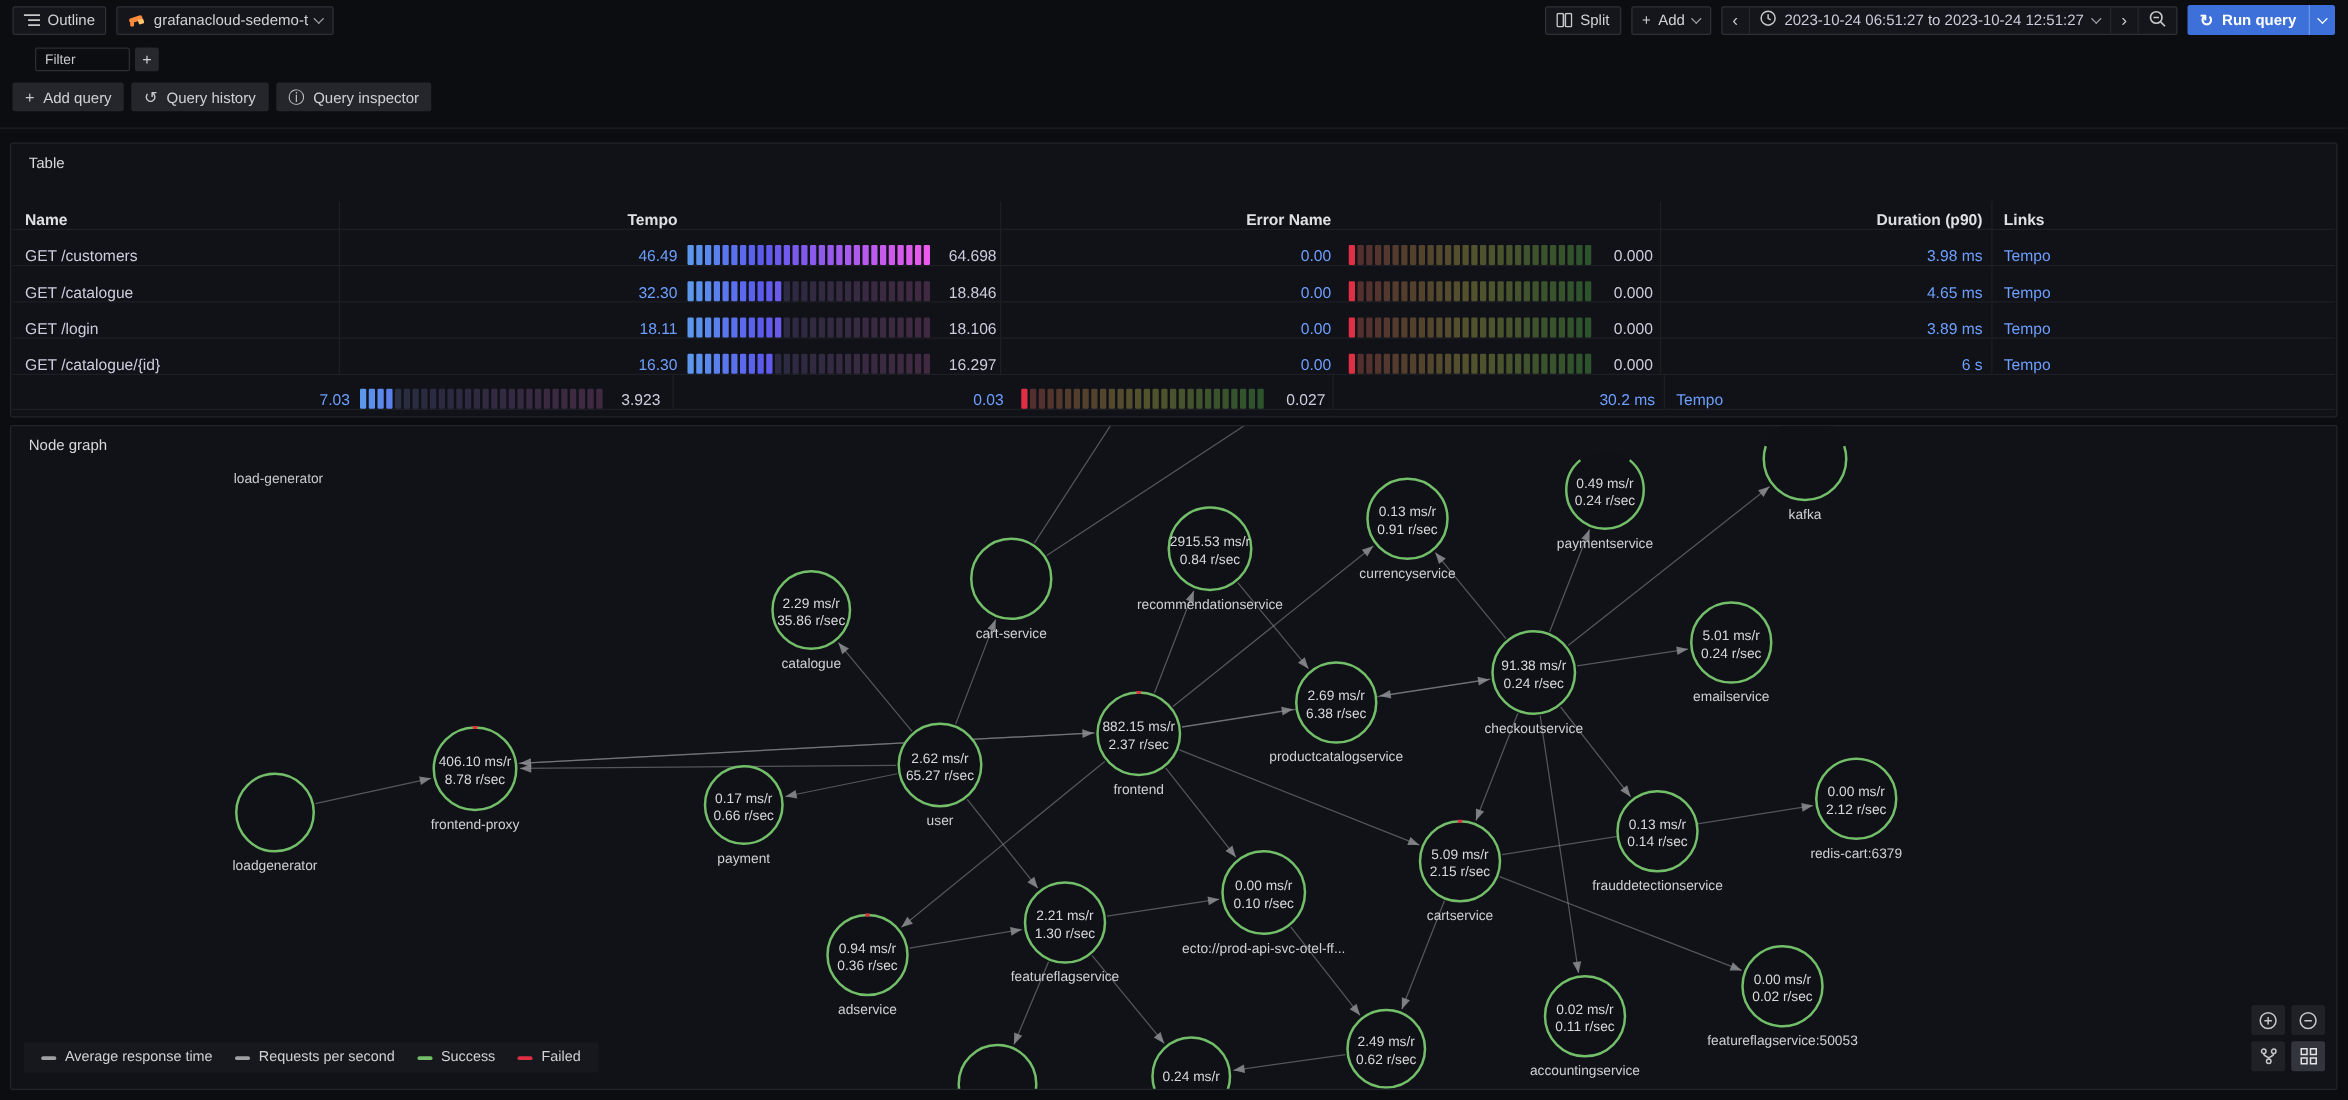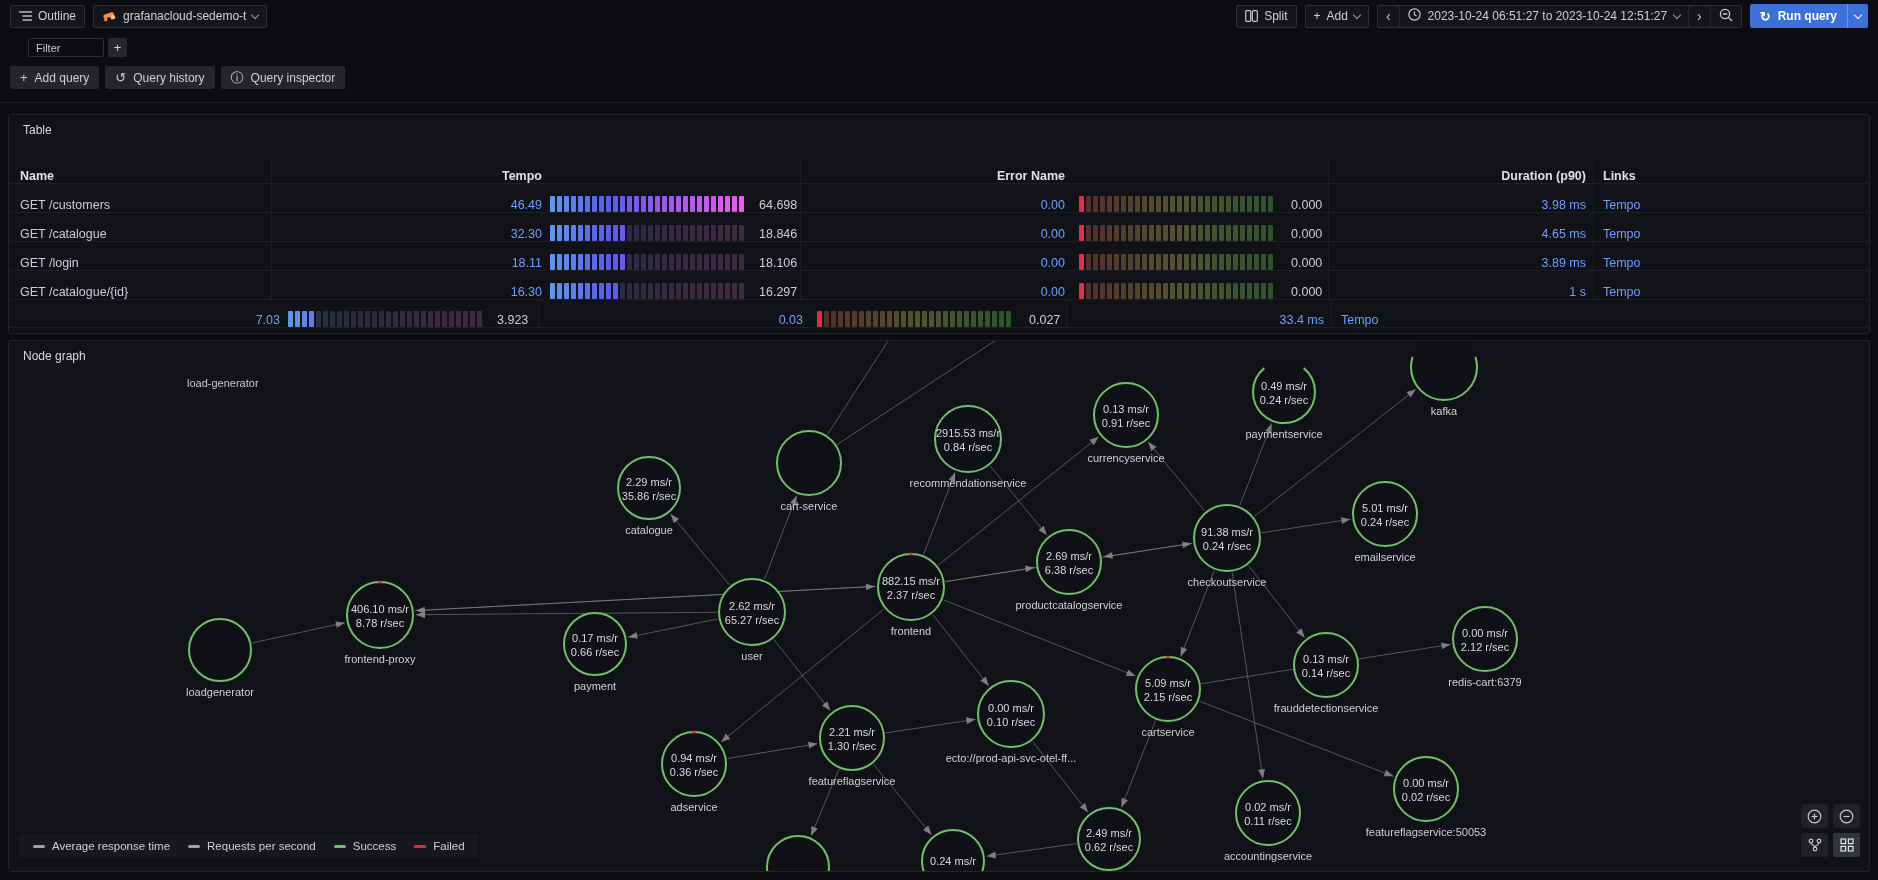--- a/index.html
+++ b/index.html
@@ -516,21 +516,21 @@
               <span class="cell" style="background: rgb(59, 83, 45);"></span>
               <span class="cell" style="background: rgb(57, 83, 45);"></span>
               <span class="cell" style="background: rgb(54, 83, 45);"></span>
               <span class="cell" style="background: rgb(51, 83, 45);"></span>
               <span class="cell" style="background: rgb(48, 83, 45);"></span>
               <span class="cell" style="background: rgb(45, 83, 45);"></span>
             </span>
             <span class="gval">0.000</span>
           </div>
           <div class="c dur">
-            <span class="blue">1 s</span>
+            <span class="blue">6 s</span>
           </div>
           <div class="c links">
             <span class="blue">Tempo</span>
           </div>
         </div>
         <div class="trow">
           <div class="c rate">
             <span class="num blue">7.03</span>
             <span class="gauge">
               <span class="cell" style="background: rgb(90, 151, 237);"></span>
@@ -592,21 +592,21 @@
               <span class="cell" style="background: rgb(59, 83, 45);"></span>
               <span class="cell" style="background: rgb(57, 83, 45);"></span>
               <span class="cell" style="background: rgb(54, 83, 45);"></span>
               <span class="cell" style="background: rgb(51, 83, 45);"></span>
               <span class="cell" style="background: rgb(48, 83, 45);"></span>
               <span class="cell" style="background: rgb(45, 83, 45);"></span>
             </span>
             <span class="gval">0.027</span>
           </div>
           <div class="c dur">
-            <span class="blue">33.4 ms</span>
+            <span class="blue">30.2 ms</span>
           </div>
           <div class="c links">
             <span class="blue">Tempo</span>
           </div>
         </div>
       </div>
   </div>
 </div>
 
 <div class="panel" id="ng-panel">

